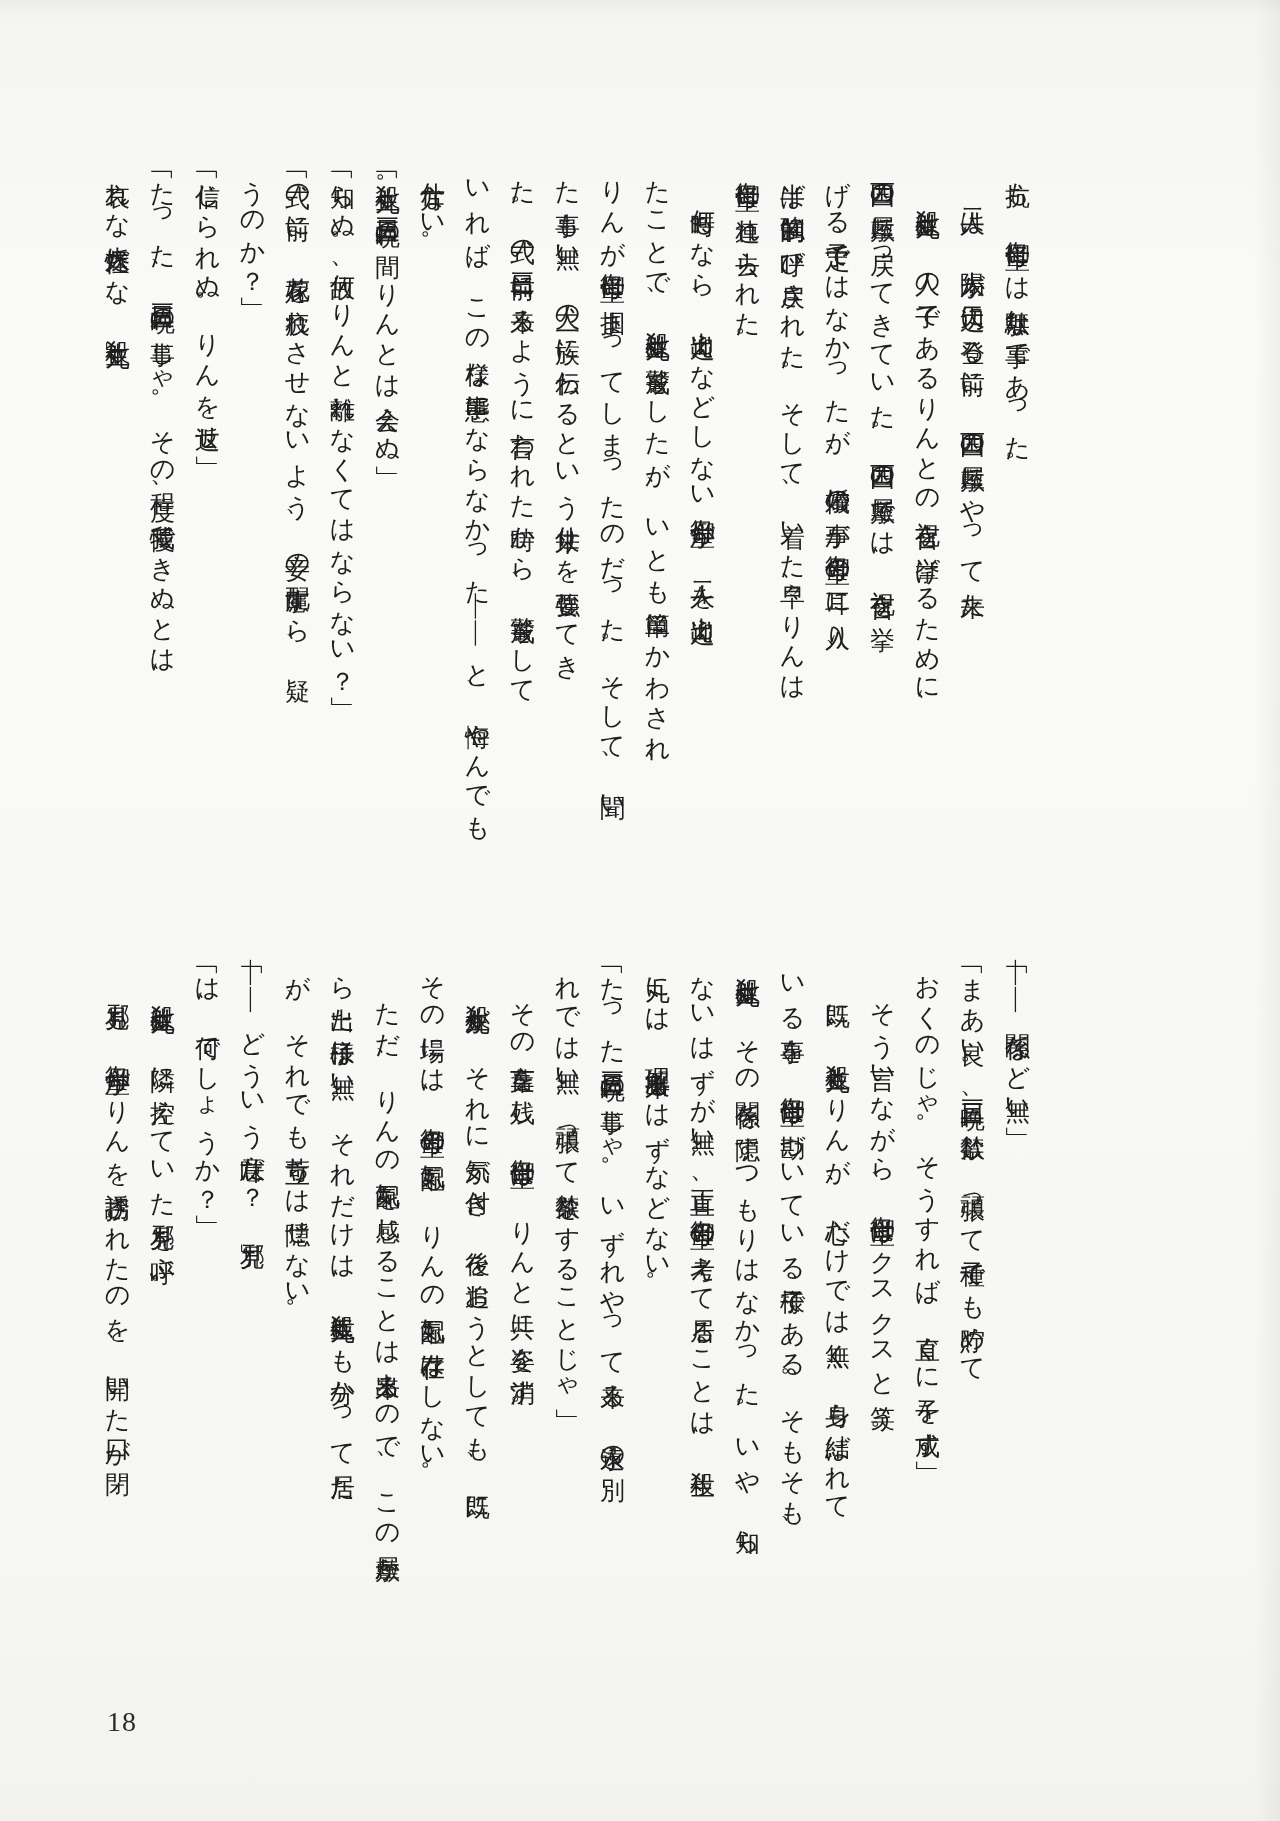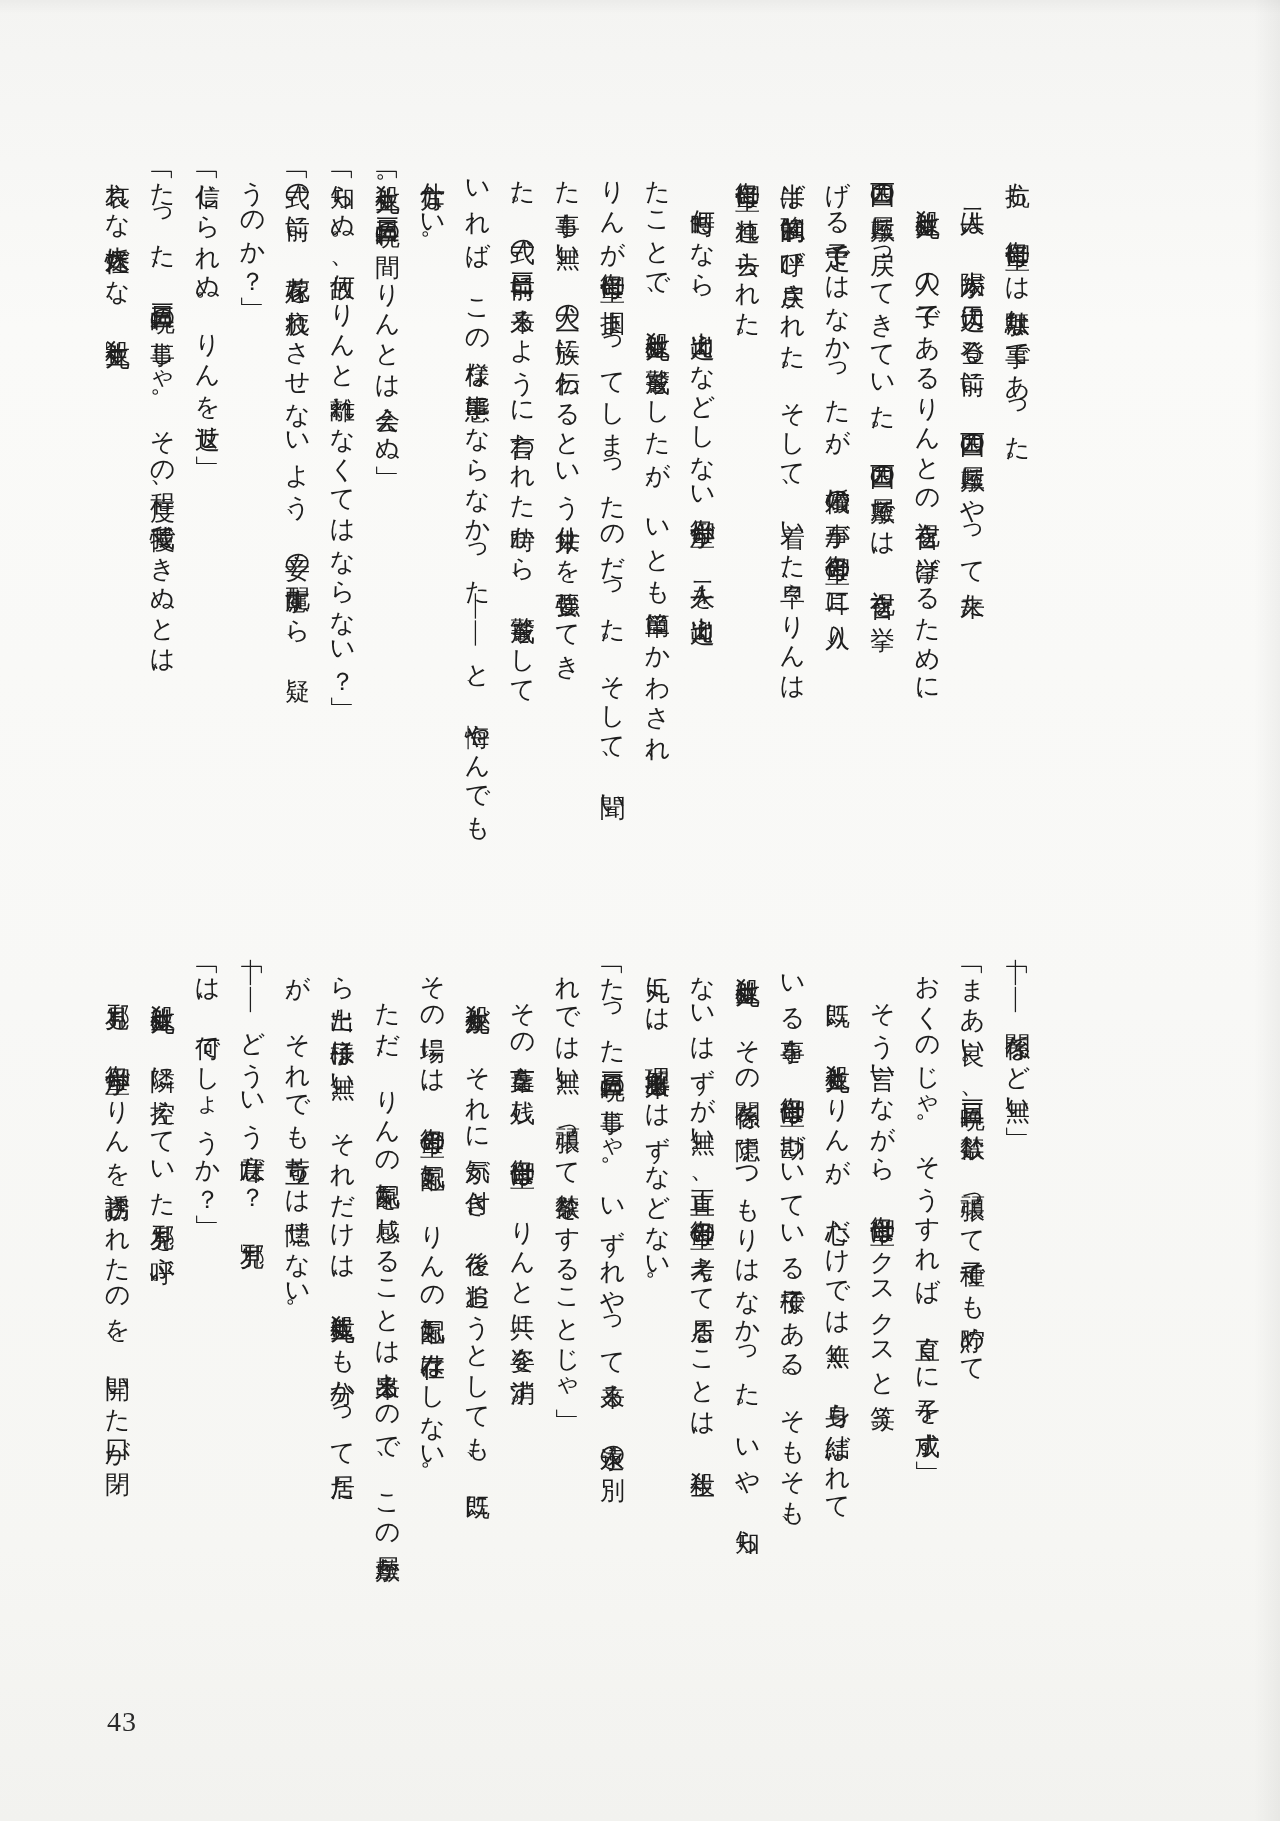--- a/index.html
+++ b/index.html
@@ -112,14 +112,14 @@
       <div class="tcol">その場には、御母堂の気配も、りんの気配も存在はしない。</div>
       <div class="tcol">　ただ、りんの気配を感じることは出来るので、この屋敷か</div>
       <div class="tcol">ら出た様子は無い。それだけは、殺生丸にも分かって居た</div>
       <div class="tcol">が、それでも苛立ちは隠せない。</div>
       <div class="tcol">「——どういう意味だ？　邪見」</div>
       <div class="tcol">「は、何でしょうか？」</div>
       <div class="tcol">　殺生丸は、隣に控えていた邪見を呼ぶ。</div>
       <div class="tcol">　邪見も、御母堂がりんを誘拐されたのを、開いた口が閉</div>
     </div>
 
-  <div class="page-number">43</div>
+  <div class="page-number">18</div>
 </div>
 
 </body></html>

